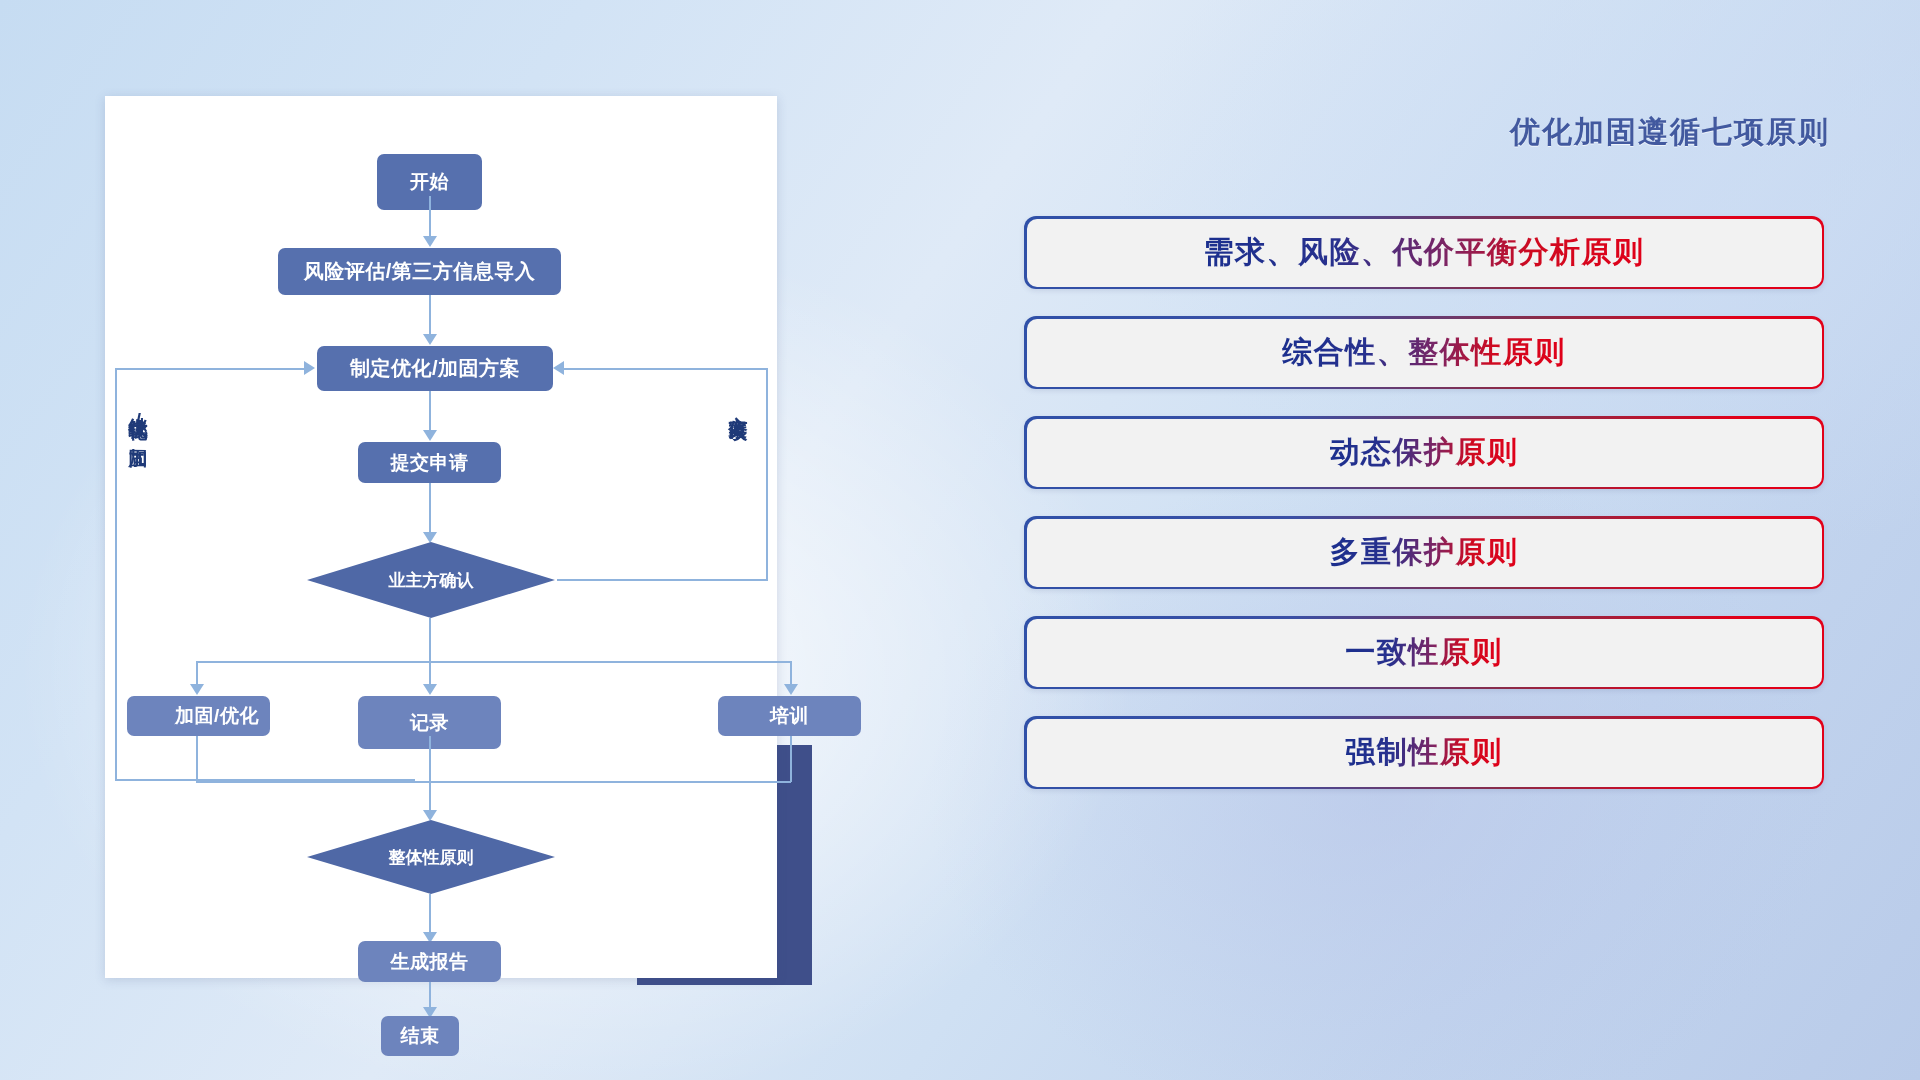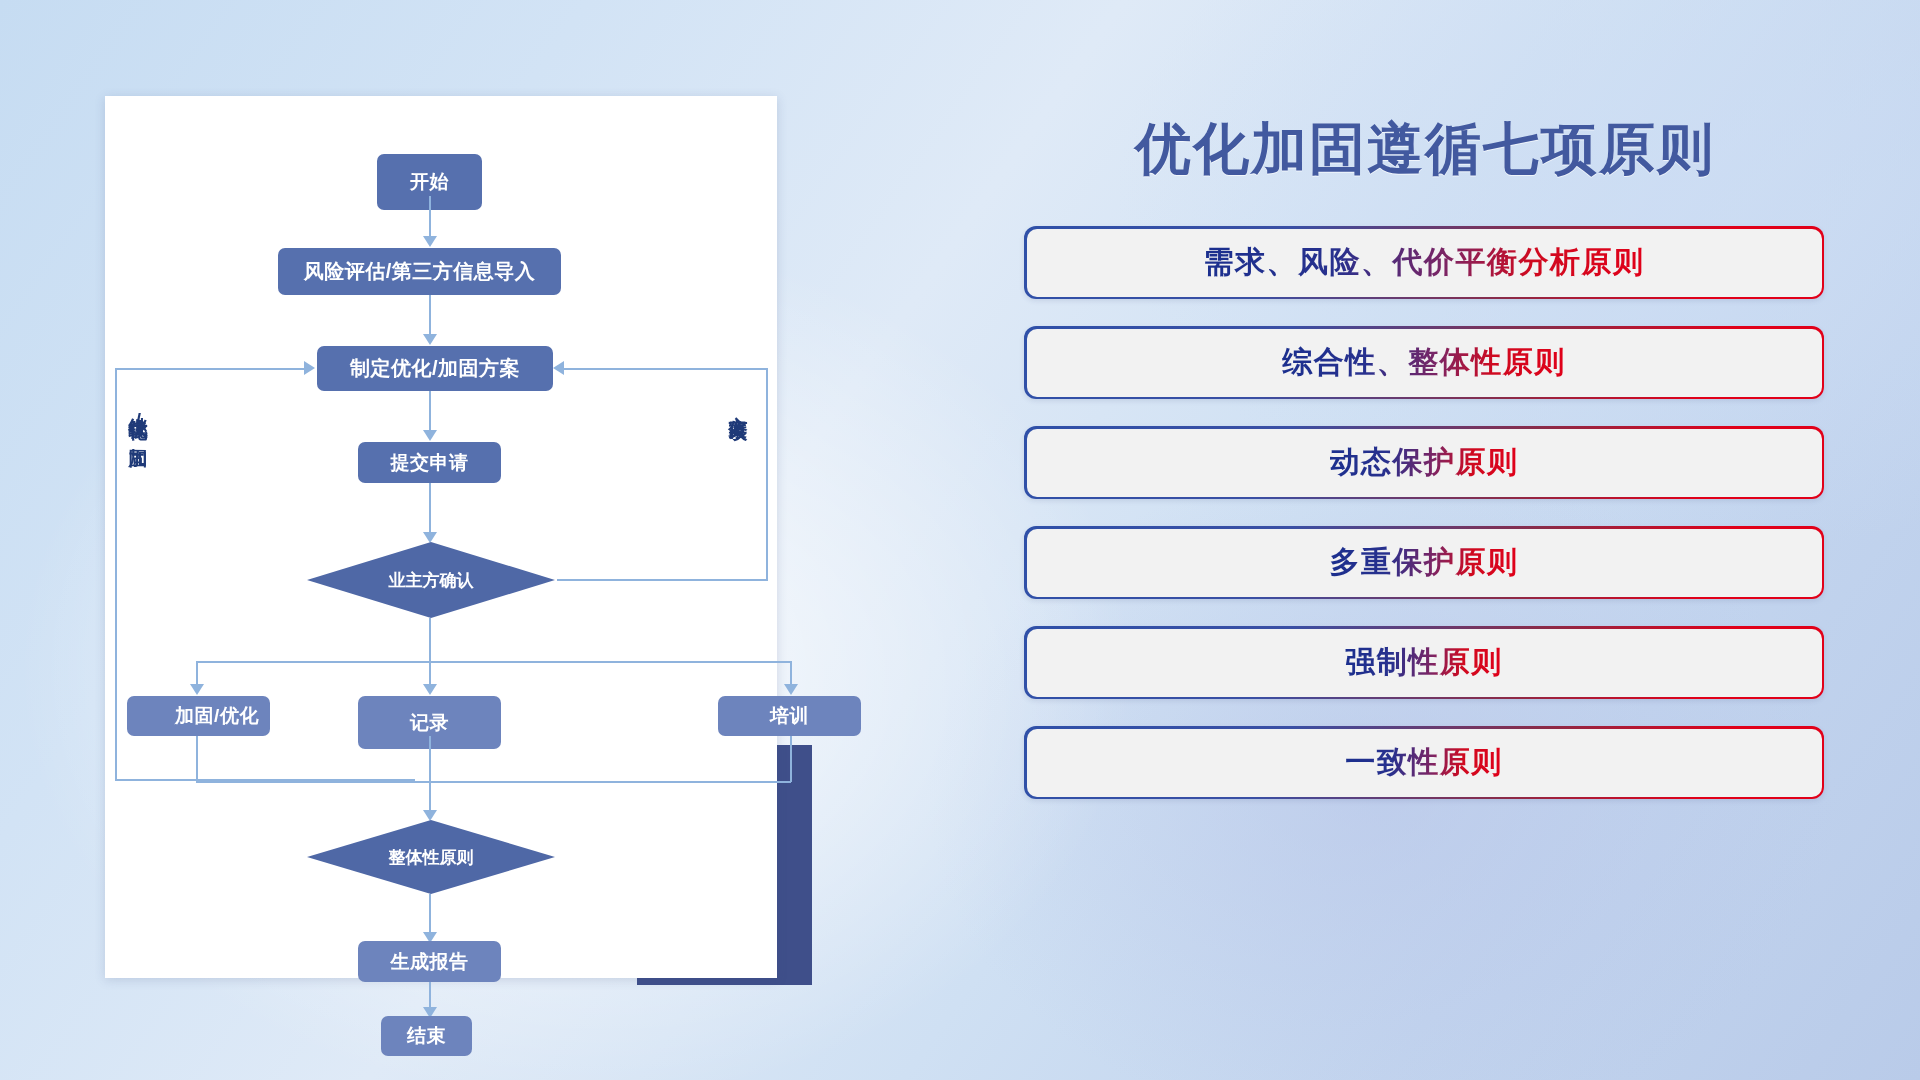--- a/index.html
+++ b/index.html
@@ -125,32 +125,32 @@
     top: 96px;
     width: 810px;
     height: 900px;
   }
 
   #principles-title {
     position: absolute;
     left: 0;
     top: 16px;
     width: 810px;
-    text-align: center;
-    font-size: 56px;
+    text-align: right;
+    font-size: 30px;
     font-weight: bold;
     color: #42599f;
     letter-spacing: 2px;
     text-shadow: 0 1px 0 rgba(255,255,255,0.65);
   }
 
   #principle-list {
     position: absolute;
     left: 4px;
-    top: 130px;
+    top: 120px;
     width: 800px;
   }
   
   .p-card-wrap {
     position: relative;
     height: 73px;
     margin-bottom: 27px;
     border-radius: 12px;
     padding: 2.5px;
     background: linear-gradient(118deg, #2f50a8 0%, #3a4fa4 32%, #8b2b48 62%, #e10019 85%, #e10019 100%);
@@ -245,21 +245,21 @@
       <div class="diamond" style="left:202px; top:724px; width:248px; height:74px; font-size:17px;">整体性原则</div>
 
       <div class="ln lnv" style="left:324px; top:798px; height:46px;"></div>
       <div class="arrow-d" style="left:318px; top:836px;"></div>
 
       <div class="node soft" style="left:253px; top:845px; width:143px; height:41px; font-size:19px;">生成报告</div>
 
       <div class="ln lnv" style="left:324px; top:886px; height:32px;"></div>
       <div class="arrow-d" style="left:318px; top:911px;"></div>
 
-      <div class="node soft" style="left:276px; top:920px; width:91px; height:40px; font-size:19px;">结束</div>
+      <div class="node soft" style="left:276px; top:920px; width:78px; height:40px; font-size:19px;">结束</div>
 
     </div>
   </div>
 
   <div id="principles">
     <div id="principles-title">优化加固遵循七项原则</div>
 
     <div id="principle-list">
 
       <div class="p-card-wrap">
@@ -281,27 +281,27 @@
       </div>
 
       <div class="p-card-wrap">
         <div class="p-card-inner">
           <span class="p-text">多重保护原则</span>
         </div>
       </div>
 
       <div class="p-card-wrap">
         <div class="p-card-inner">
+          <span class="p-text">一致性原则</span>
+        </div>
+      </div>
+
+      <div class="p-card-wrap">
+        <div class="p-card-inner">
           <span class="p-text">强制性原则</span>
-        </div>
-      </div>
-
-      <div class="p-card-wrap">
-        <div class="p-card-inner">
-          <span class="p-text">一致性原则</span>
         </div>
       </div>
 
 
     </div>
   </div>
 
 </div>
 
 </body></html>

